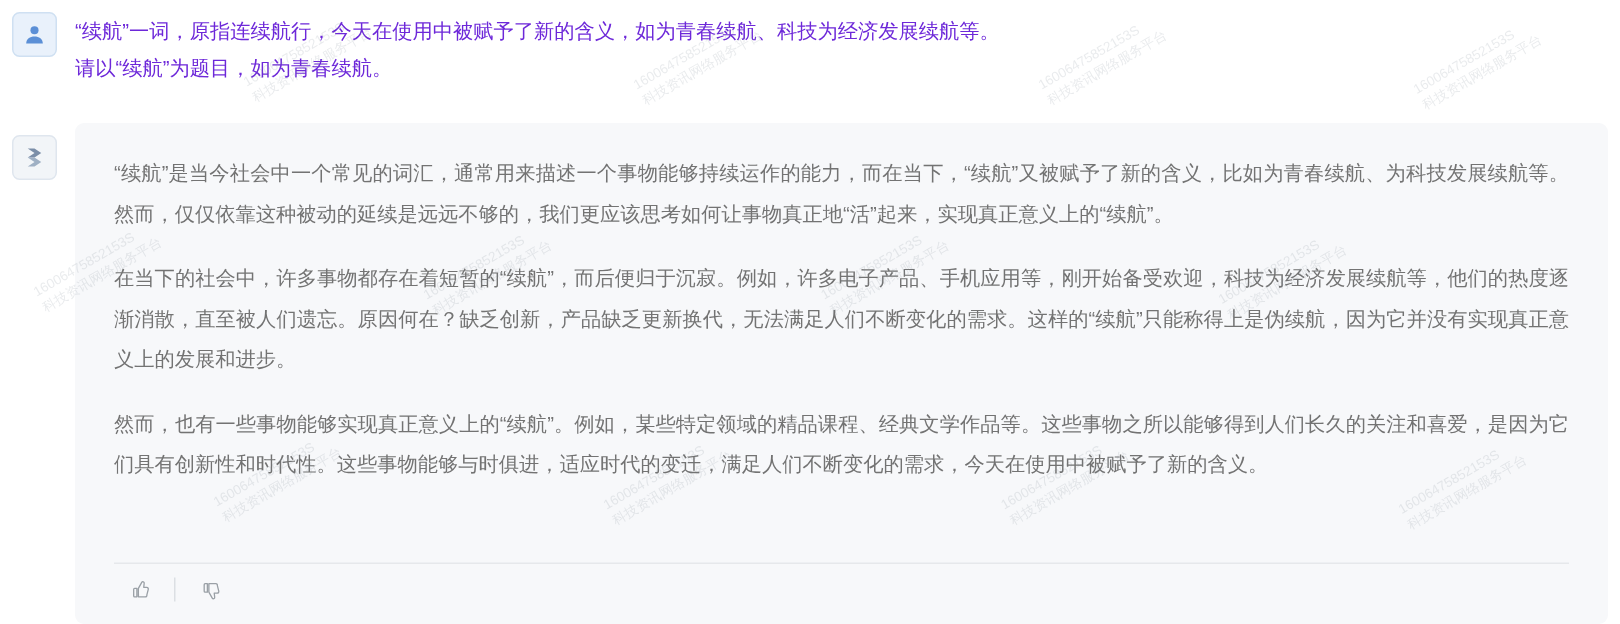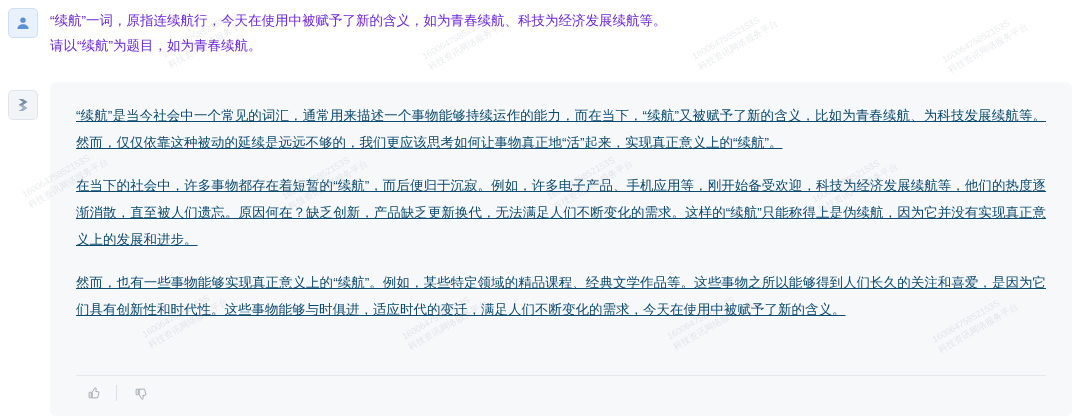--- a/index.html
+++ b/index.html
@@ -85,25 +85,24 @@
     right: 8px;
     bottom: 0;
     background: #f7f8fa;
     border-radius: 6px;
     box-sizing: border-box;
     padding: 20px 26px 0 26px;
     overflow: hidden;
   }
   .answer-text p {
     margin: 0 0 16px 0;
-    color: #0c4a6e;
+    color: #737373;
     font-size: 13.5px;
     line-height: 27px;
     text-align: justify;
-    text-decoration: underline;
   }
   .answer-text p:last-child { margin-bottom: 6px; }
 
   
   .feedback-bar {
     position: absolute;
     left: 26px;
     right: 26px;
     bottom: 6px;
     height: 34px;

